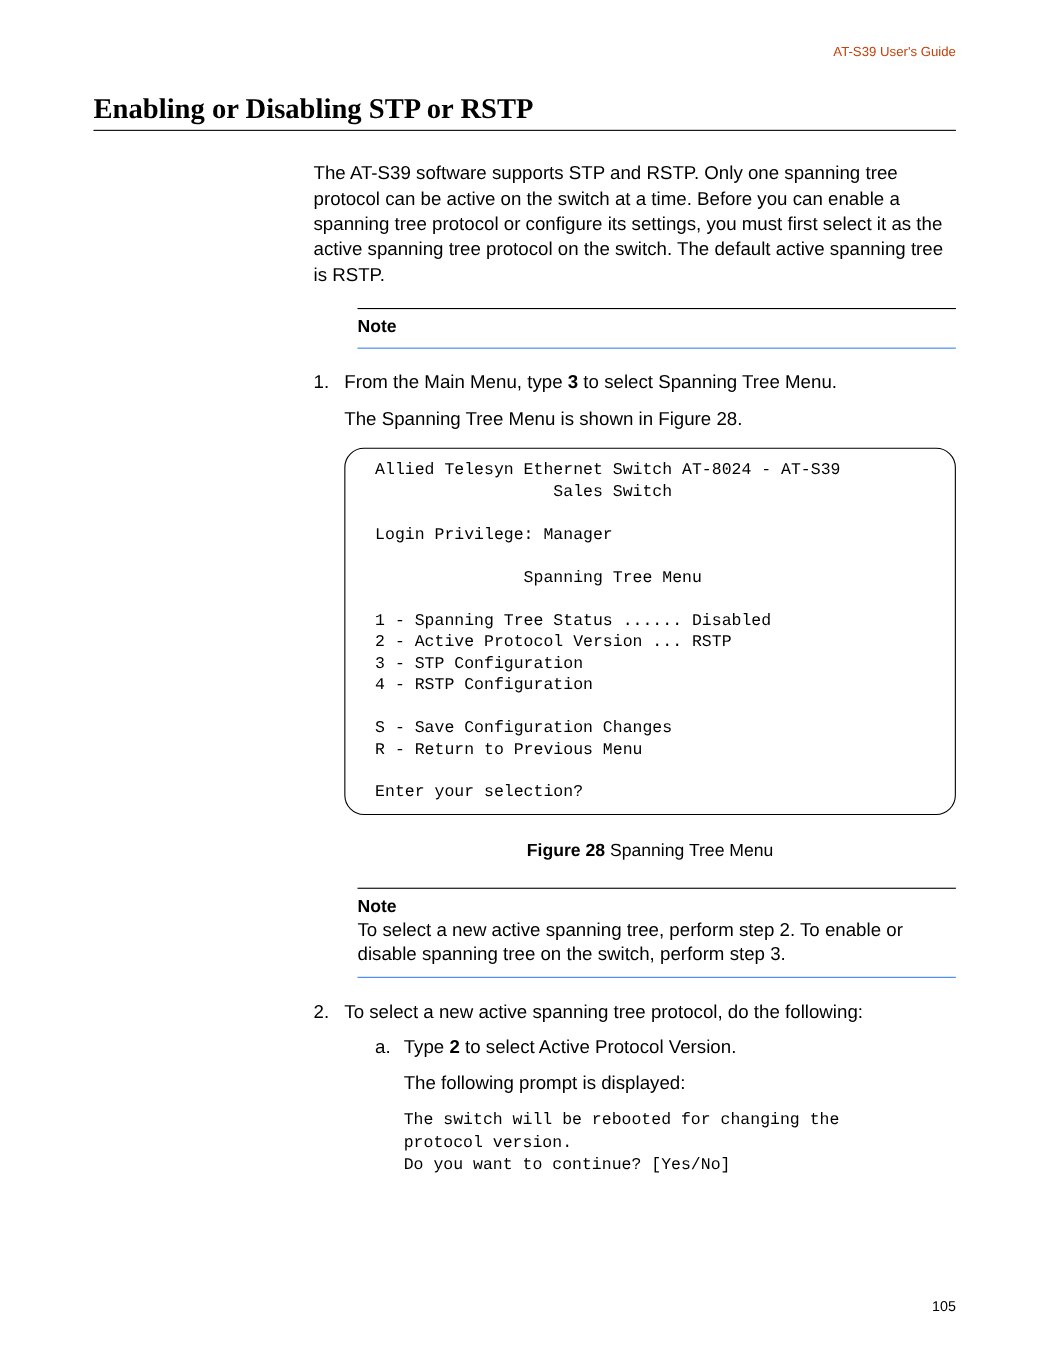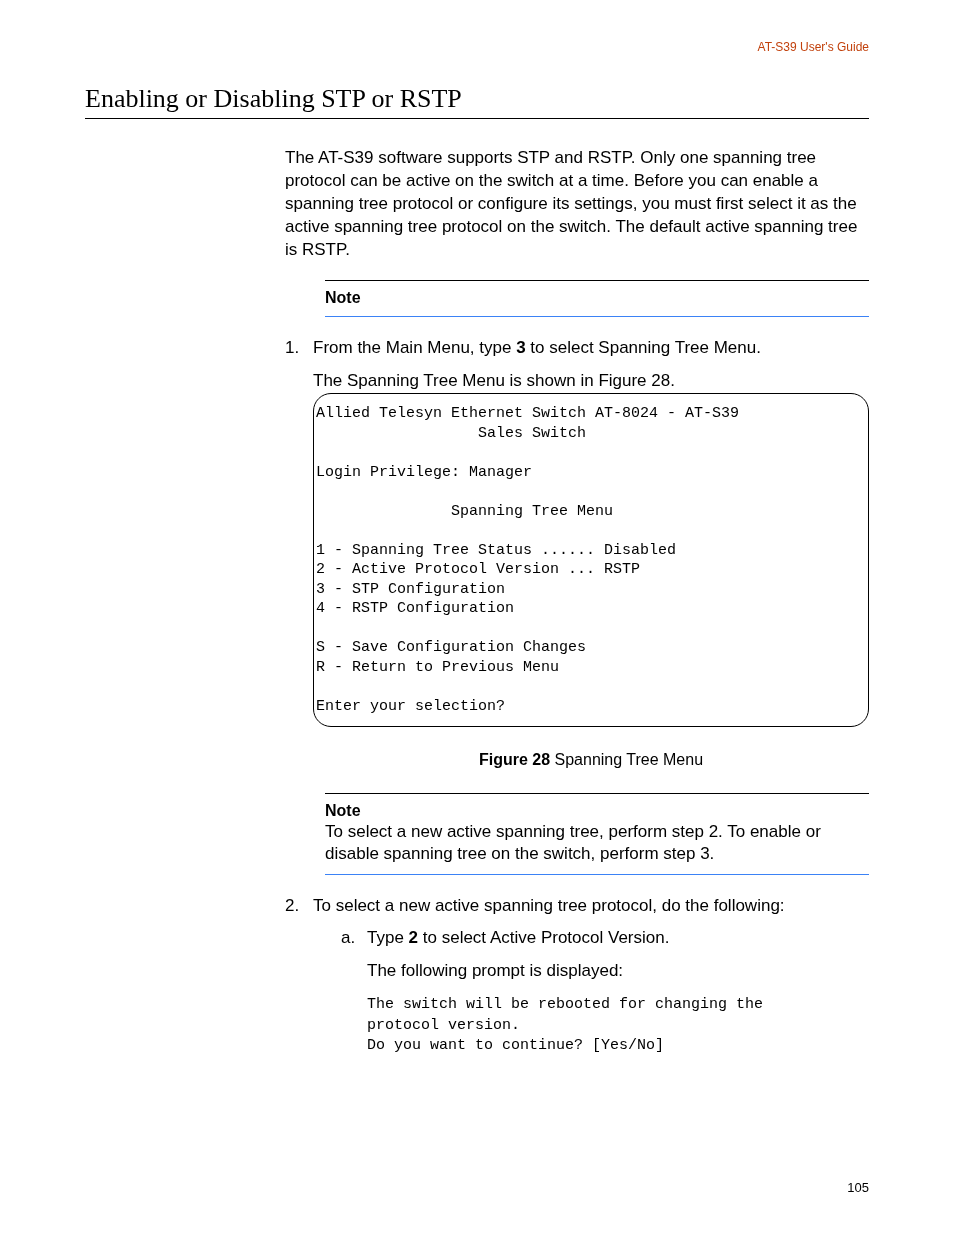--- a/index.html
+++ b/index.html
@@ -13,21 +13,21 @@
       padding: 40px 85px 40px 85px;
     }
     .header-right {
       text-align: right;
       font-size: 12px;
       color: #c2410c;
       margin-bottom: 30px;
     }
     .section-title {
       font-family: "Palatino Linotype", "Book Antiqua", Georgia, serif;
-      font-weight: normal;
+      font-weight: bold;
       font-size: 26px;
       border-bottom: 1px solid #000;
       padding-bottom: 4px;
       margin-bottom: 28px;
     }
     .content {
       margin-left: 200px;
       font-size: 17px;
       line-height: 1.35;
     }
@@ -39,29 +39,29 @@
       margin: 0 0 20px 40px;
     }
     .note-title { font-weight: bold; font-size: 16px; }
     .note-body { font-size: 17px; line-height: 1.3; }
     .ol-item {
       display: flex;
       margin-bottom: 10px;
     }
     .ol-num { width: 28px; flex-shrink: 0; }
     .ol-body { flex: 1; }
-    .indent-after-num { margin-left: 28px; }
+    .indent-after-num { margin-left: 28px; margin-bottom: 14px; }
     .terminal-wrap {
       margin-left: 28px;
       margin-bottom: 22px;
     }
     .terminal {
       border: 1px solid #000;
       border-radius: 18px;
-      padding: 10px 14px 10px 2px;
+      padding: 10px 14px 10px 27px;
       font-family: "Courier New", monospace;
       font-size: 15px;
       line-height: 1.3;
       white-space: pre;
     }
     .figcap {
       text-align: center;
       font-size: 16px;
       margin-left: 28px;
       margin-bottom: 22px;

